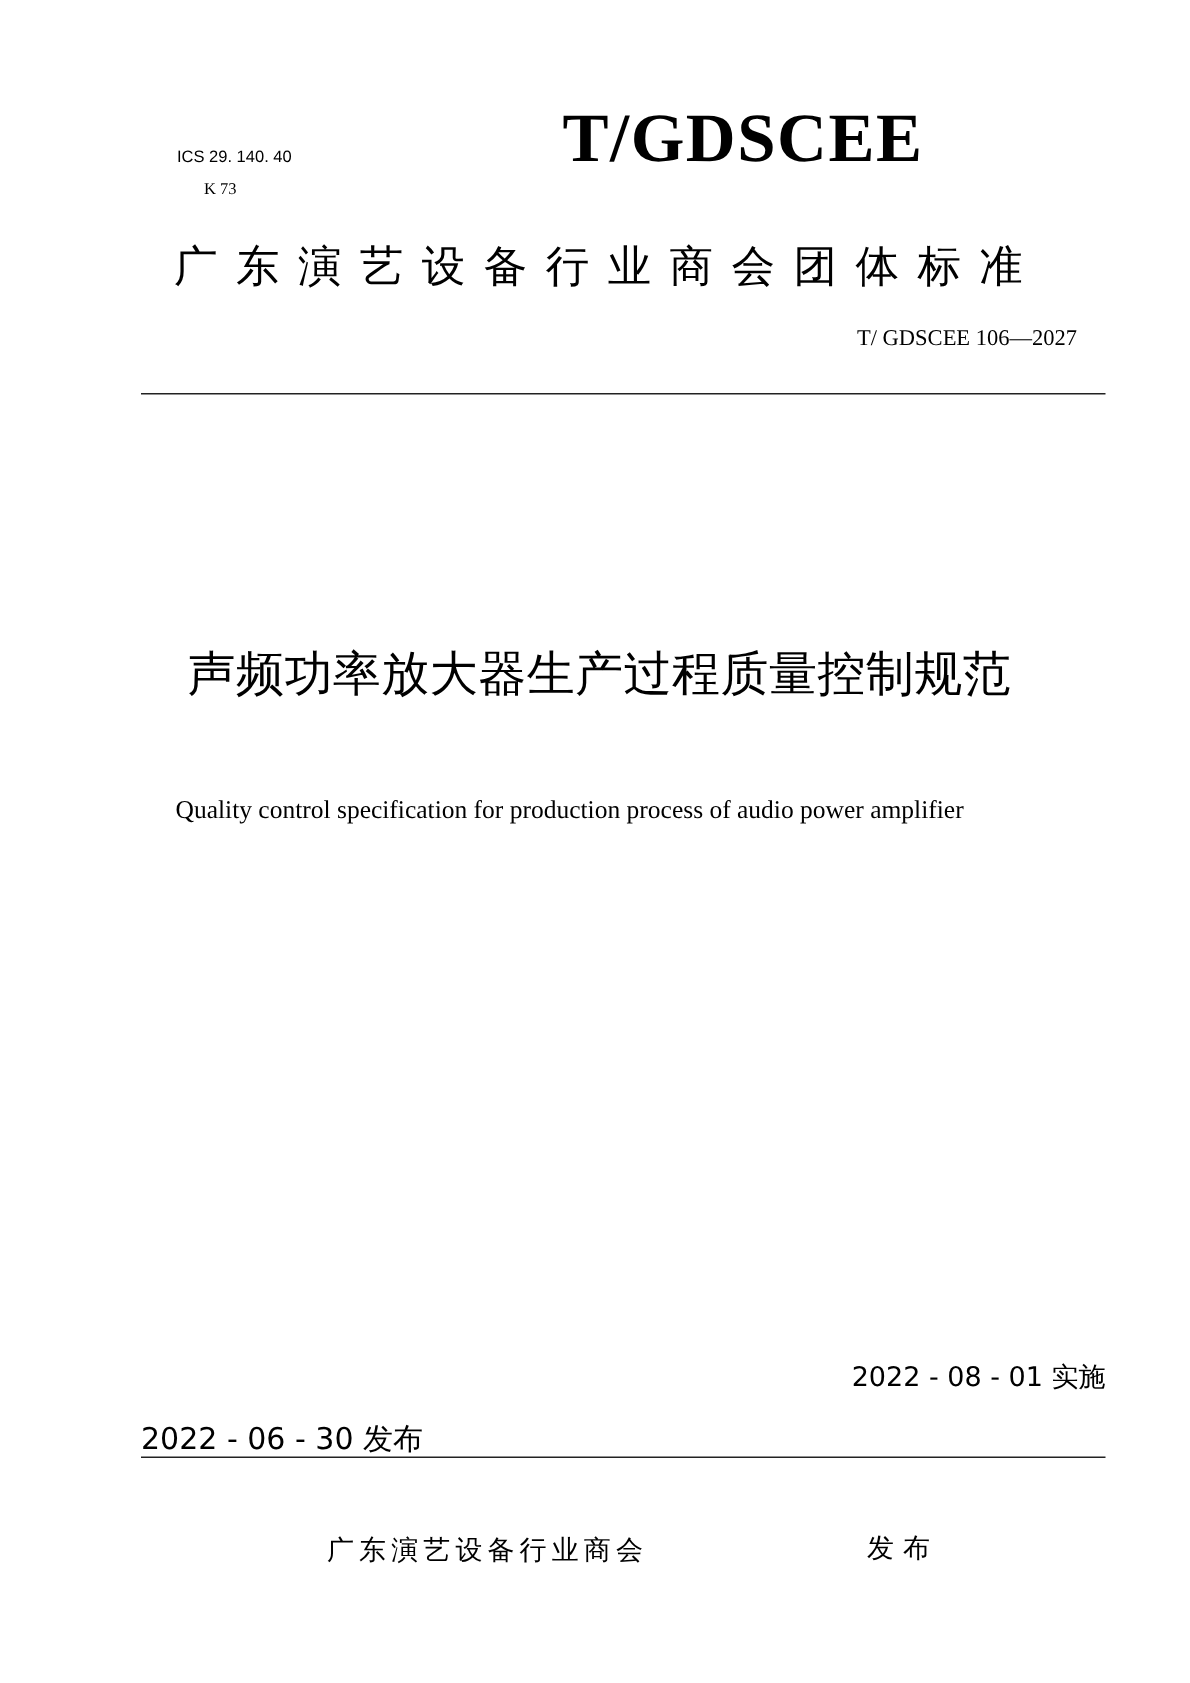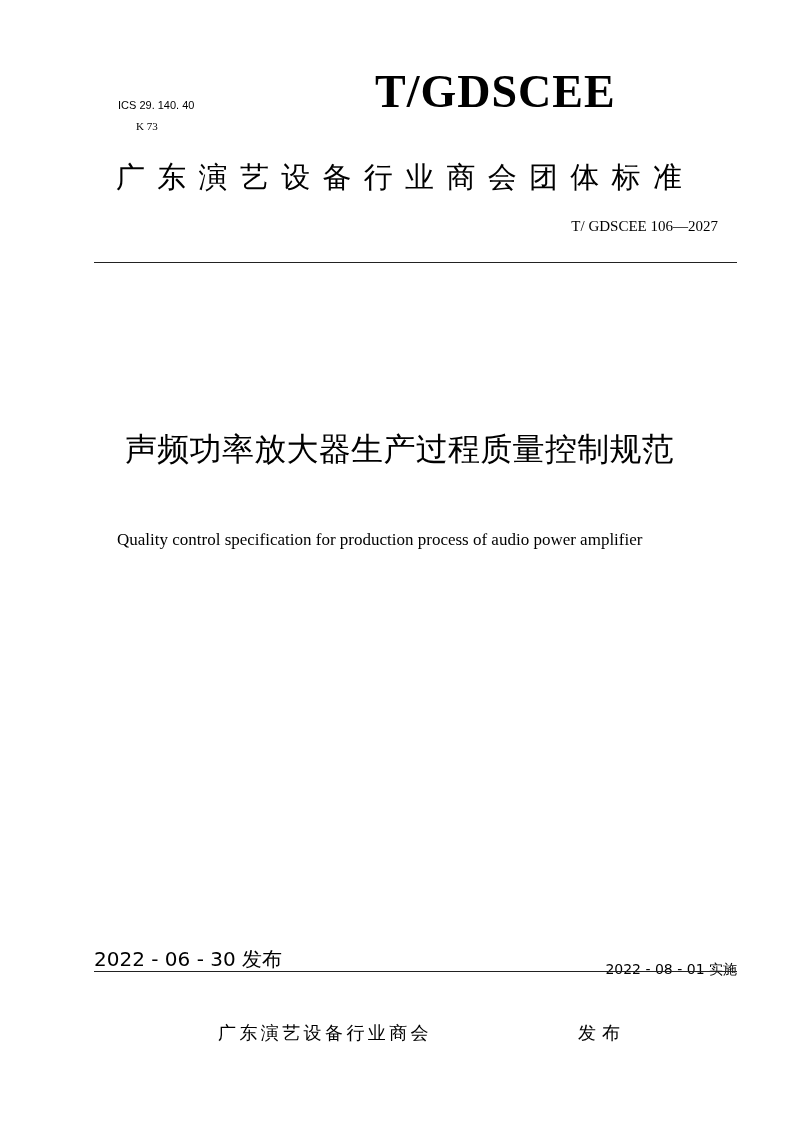--- a/index.html
+++ b/index.html
@@ -7,21 +7,21 @@
   .abs { position: absolute; white-space: nowrap; }
   .ics { left: 118px; top: 98px; font-family: "Liberation Sans", sans-serif; font-size: 11px; line-height: 14px; }
   .k { left: 118px; top: 119px; font-family: Liberation Serif, serif; font-size: 11px; line-height: 14px; margin-left: 18px; }
   .brand { left: 375px; top: 66px; font-family: "Liberation Serif", serif; font-weight: bold; font-size: 46px; line-height: 52px; letter-spacing: 1px; }
   .org-title { left: 116px; top: 158px; font-family: "DejaVu Sans", sans-serif; font-size: 29px; line-height: 38px; letter-spacing: 12.3px; text-align: right; }
   .std-no { right: 75px; top: 216px; font-family: "Liberation Serif", serif; font-size: 15px; line-height: 20px; }
   .rule-top { left: 94px; top: 262px; width: 643px; height: 0; border-top: 1.4px solid #222; }
   .title-zh { left: 101px; top: 428px; font-family: "DejaVu Sans", sans-serif; font-size: 32px; line-height: 42px; letter-spacing: 0.3px; margin-left: 24px; }
   .title-en { left: 117px; top: 499px; font-family: Liberation Serif, serif; font-size: 17px; line-height: 22px; margin-top: 30px; }
   .date-pub { left: 94px; top: 949px; font-family: "DejaVu Sans", sans-serif; font-size: 20px; line-height: 20px; }
-  .date-eff { right: 56px; top: 959px; font-family: "DejaVu Sans", sans-serif; font-size: 14px; line-height: 20px; }
+  .date-eff { right: 56px; top: 909px; font-family: "DejaVu Sans", sans-serif; font-size: 18px; line-height: 20px; }
   .rule-bottom { left: 94px; top: 971px; width: 643px; height: 0; border-top: 1.4px solid #222; }
   .publisher { left: 218px; top: 1021px; font-family: Liberation Sans, sans-serif; font-size: 18px; line-height: 24px; letter-spacing: 3.4px; }
   .publish-label { left: 537px; top: 1021px; font-family: "DejaVu Sans", sans-serif; font-size: 18px; line-height: 24px; letter-spacing: 6px; margin-left: 41px; }
 </style>
 </head>
 <body>
 
 <div class="abs ics">ICS 29. 140. 40</div>
 <div class="abs k">K 73</div>
 <div class="abs brand">T/GDSCEE</div>

